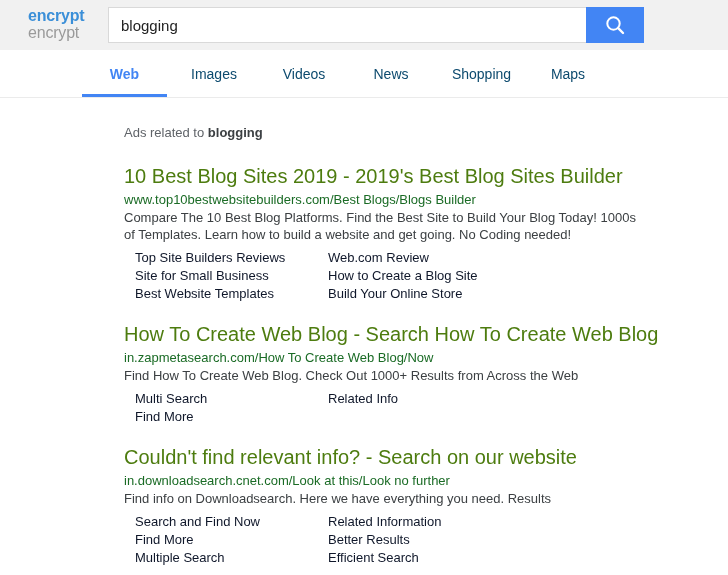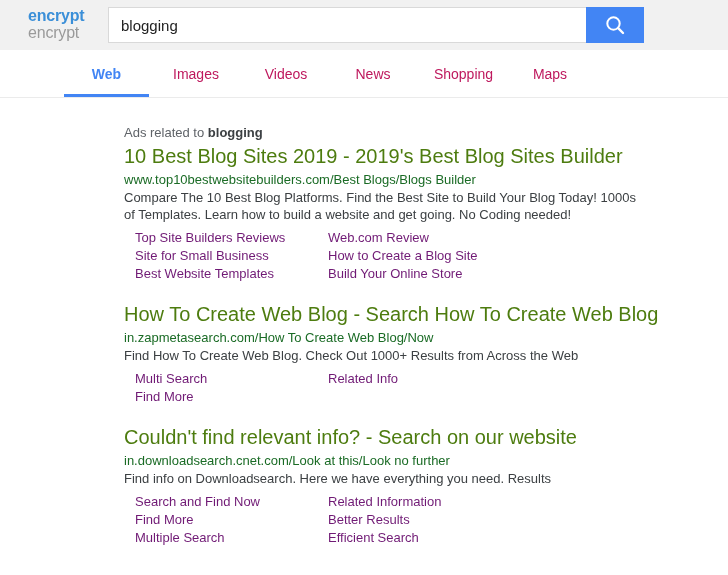--- a/index.html
+++ b/index.html
@@ -81,26 +81,26 @@
   
   .navbar {
     position: relative;
     height: 47px;
     background: #ffffff;
     border-bottom: 1px solid #ebebeb;
   }
   .nav-inner {
     display: flex;
     align-items: flex-end;
-    padding-left: 64px;
+    padding-left: 82px;
     height: 100%;
   }
   .nav-tab {
     font-size: 14px;
-    color: #be185d;
+    color: #0c4a6e;
     line-height: 46px;
     height: 46px;
     box-sizing: border-box;
     cursor: pointer;
     text-align: center;
     border-bottom: 3px solid transparent;
     white-space: nowrap;
   }
   .nav-tab.active {
     color: #4285f4;
@@ -114,21 +114,21 @@
   .nav-tab:nth-child(5) { width: 93px; }
   .nav-tab:nth-child(6) { width: 80px; }
 
   
   .results {
     padding: 27px 0 0 124px;
   }
   .ads-label {
     font-size: 13px;
     color: #5f6368;
-    margin-bottom: 6px;
+    margin-bottom: 26px;
   }
   .ads-label b { color: #3c4043; font-weight: bold; }
 
   .ad-block { margin-bottom: 21px; }
 
   .ad-title {
     font-size: 20px;
     color: #4d7c0f;
     line-height: 21px;
     margin-bottom: 3px;
@@ -152,21 +152,21 @@
   }
   .sitelinks {
     margin-top: 6px;
     padding-left: 11px;
     display: grid;
     grid-template-columns: 193px auto;
     row-gap: 0px;
   }
   .sitelink {
     font-size: 13px;
-    color: #701a75;
+    color: #0f172a;
     line-height: 18px;
     cursor: pointer;
     white-space: nowrap;
     width: fit-content;
   }
 </style>
 </head>
 <body>
 
 <div class="header">

